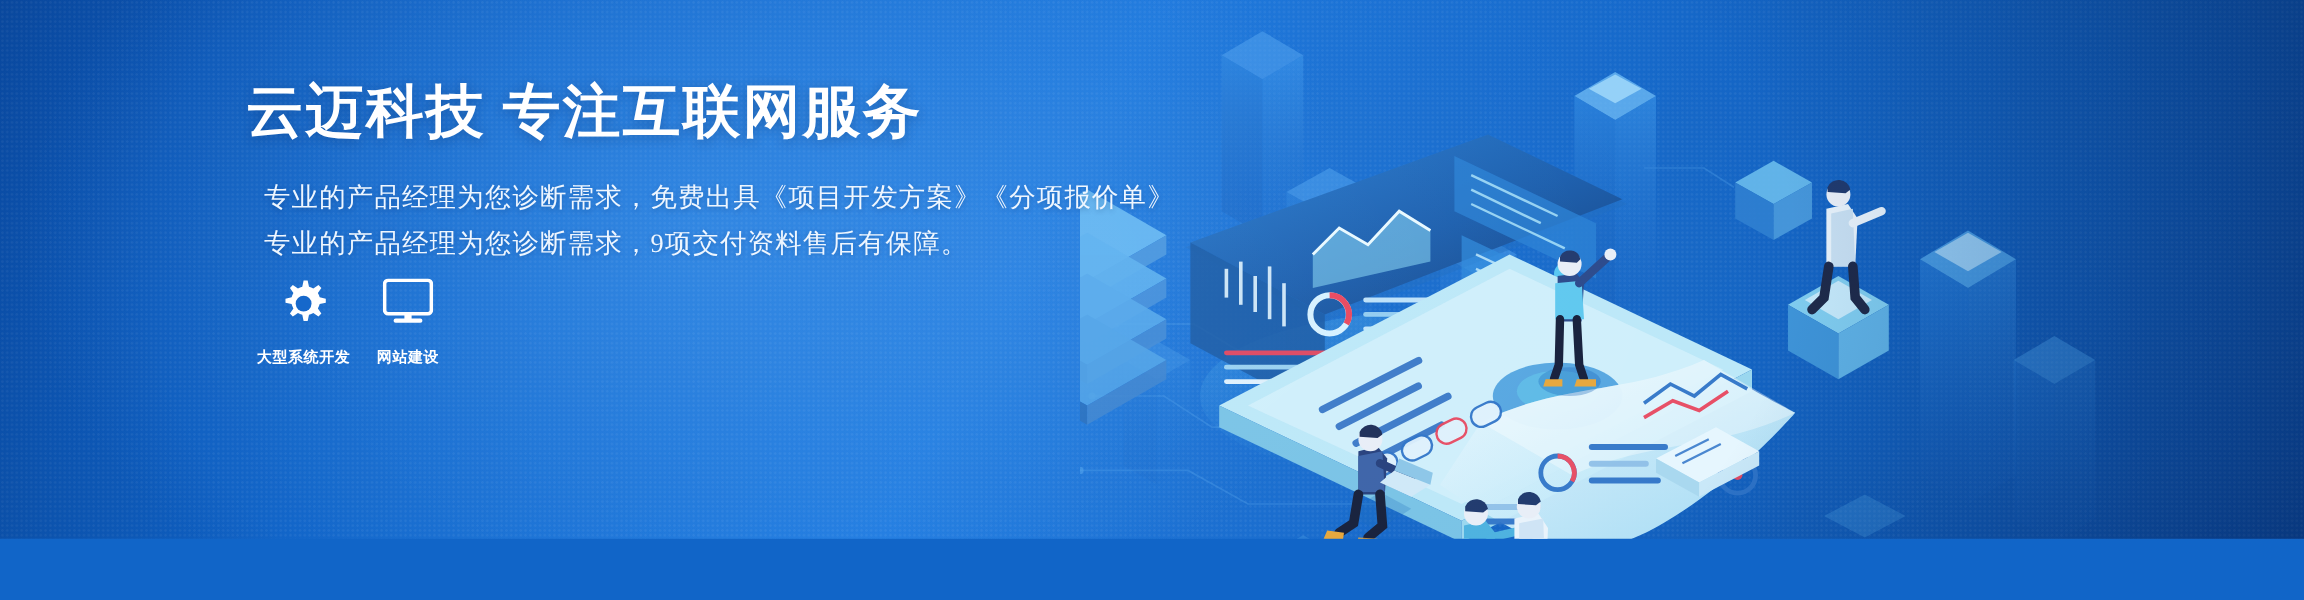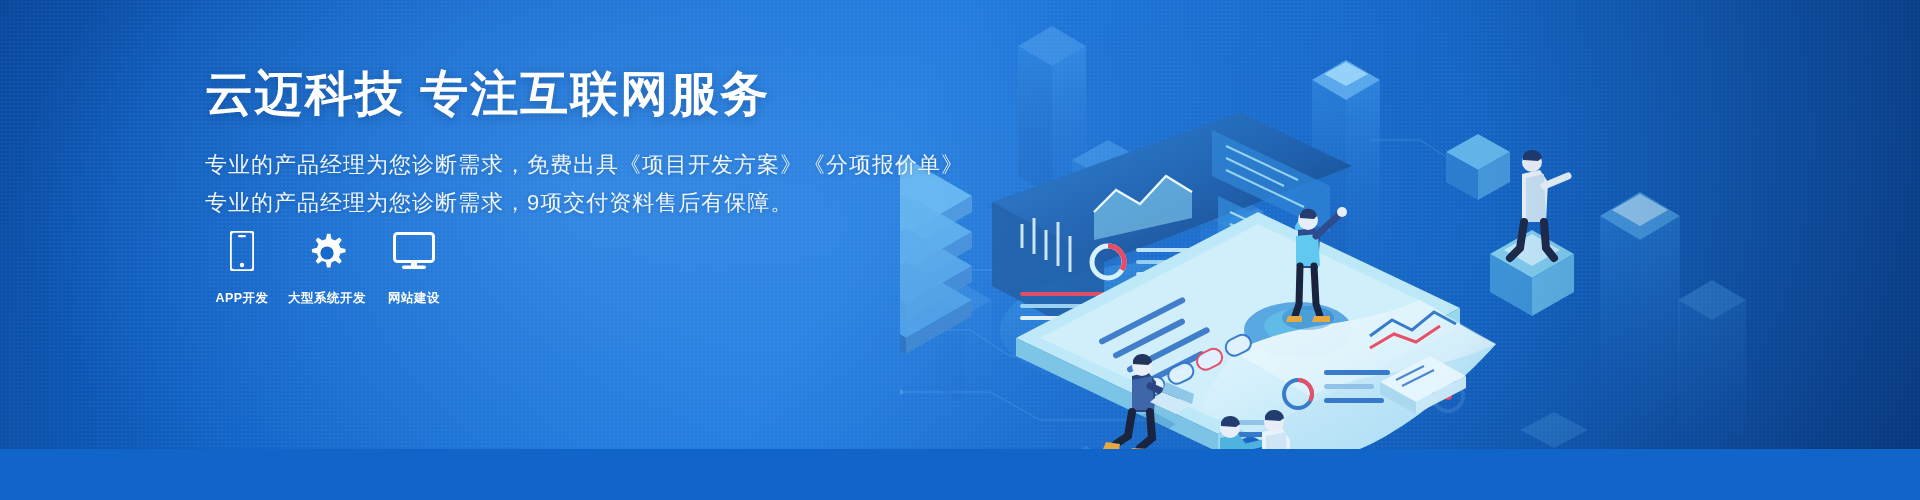--- a/index.html
+++ b/index.html
@@ -10,20 +10,21 @@
   }
 
   #banner {
     position:relative;
     width:1920px; height:449px;
     overflow:hidden;
     background:
       radial-gradient(ellipse 900px 620px at 30% 44%, rgba(60,150,240,0.55) 0%, rgba(40,120,215,0.0) 62%),
       radial-gradient(ellipse 1100px 780px at 72% 52%, rgba(25,110,205,0.55) 0%, rgba(20,90,180,0.0) 65%),
       linear-gradient(118deg, #0a4da8 0%, #0f62c6 22%, #1a77de 45%, #1468cc 62%, #0d53ad 82%, #0a3f90 100%);
+    font-family: Liberation Serif, serif;
   }
 
   
   .dots {
     position:absolute; inset:0;
     background-image:radial-gradient(rgba(255,255,255,0.055) 1px, transparent 1.2px);
     background-size:4px 4px;
     pointer-events:none;
   }
   .vign {
@@ -38,21 +39,21 @@
   .headline {
     font-size:48px;
     font-weight:bold;
     color:#ffffff;
     letter-spacing:2px;
     line-height:1.25;
     text-shadow:0 2px 10px rgba(3,34,82,0.30);
     white-space:nowrap;
   }
 
-  .sub { margin-top:22px; }
+  .sub { margin-top:22px;margin-left:15px; }
   .sub-line {
     font-size:22px;
     color:#eef6ff;
     line-height:1.72;
     letter-spacing:1px;
     white-space:nowrap;
     text-shadow:0 1px 4px rgba(4,40,95,0.28);
   }
 
   
@@ -396,30 +397,20 @@
   <div class="copy">
     <div class="headline">云迈科技 专注互联网服务</div>
     <div class="sub">
       <div class="sub-line">专业的产品经理为您诊断需求，免费出具《项目开发方案》《分项报价单》</div>
       <div class="sub-line">专业的产品经理为您诊断需求，9项交付资料售后有保障。</div>
     </div>
   </div>
 
   <div class="services">
 
-    <div class="svc w-app">
-      <div class="svc-ico">
-        <svg width="24" height="40" viewBox="0 0 24 40" fill="#ffffff" xmlns="http://www.w3.org/2000/svg">
-          <rect x="0.5" y="0.5" width="23" height="39" rx="3.5" fill="none" stroke="#ffffff" stroke-width="2.6"></rect>
-          <rect x="8" y="4" width="8" height="2.2" rx="1.1"></rect>
-          <circle cx="12" cy="34" r="2.2"></circle>
-        </svg>
-      </div>
-      <div class="svc-label">APP开发</div>
-    </div>
 
 
 
     <div class="svc w-sys">
       <div class="svc-ico">
         <svg width="40" height="40" viewBox="0 0 40 40" xmlns="http://www.w3.org/2000/svg">
           <path d="M20 0.8 l3.4 0 l1.1 5.1 a14.6 14.6 0 0 1 3.6 1.5 l4.3 -2.9 l2.4 2.4
                    l-2.9 4.3 a14.6 14.6 0 0 1 1.5 3.6 l5.1 1.1 l0 3.4 l-5.1 1.1
                    a14.6 14.6 0 0 1 -1.5 3.6 l2.9 4.3 l-2.4 2.4 l-4.3 -2.9
                    a14.6 14.6 0 0 1 -3.6 1.5 l-1.1 5.1 l-3.4 0 l-1.1 -5.1

